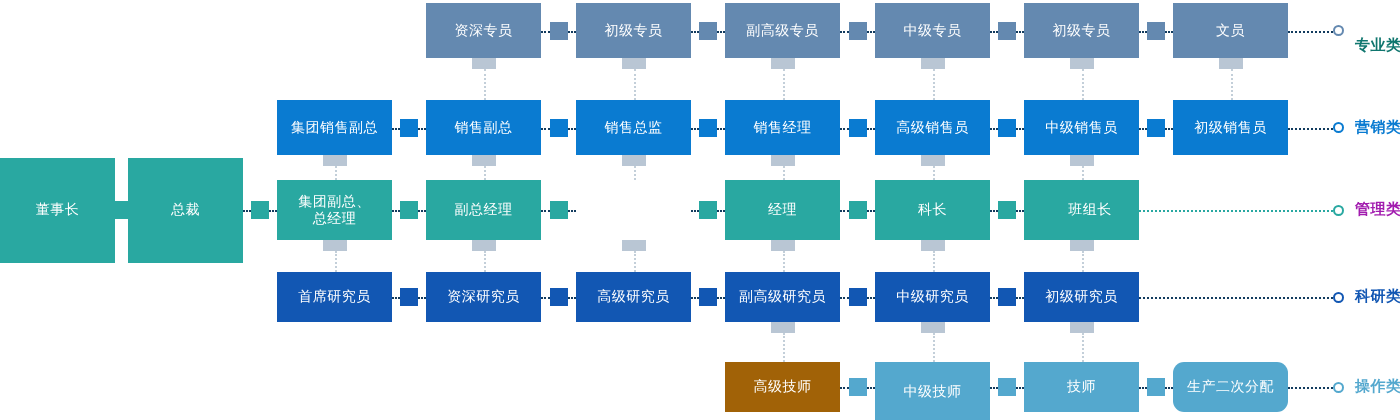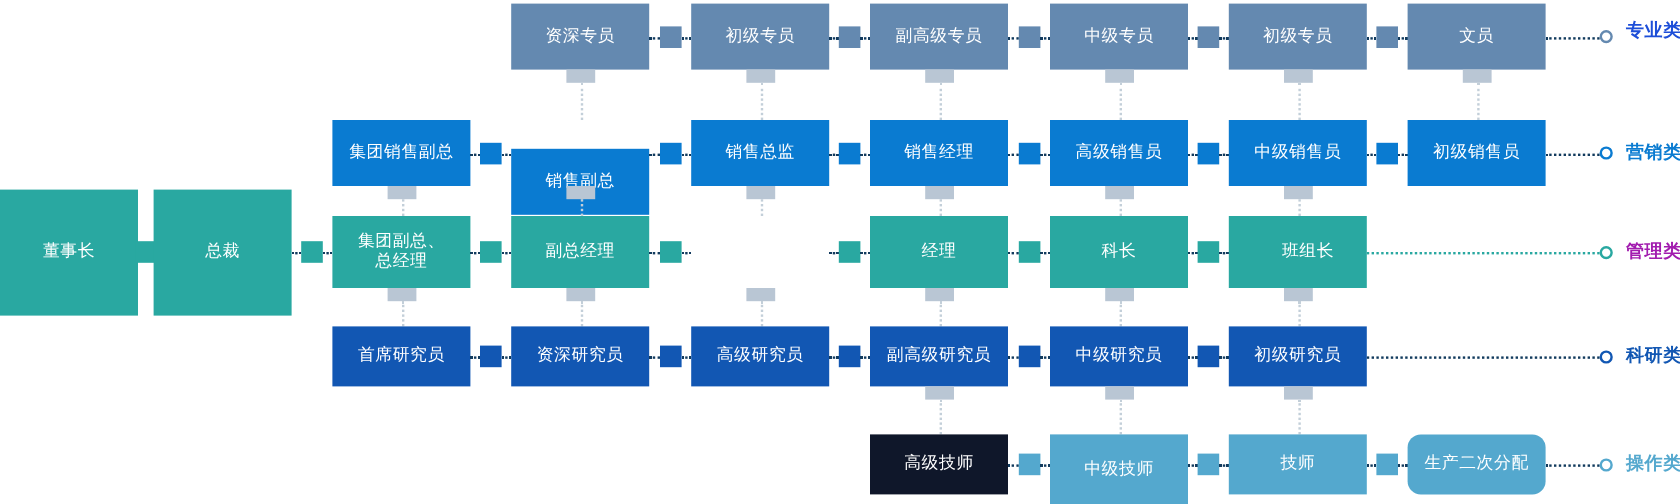--- a/index.html
+++ b/index.html
@@ -73,28 +73,28 @@
     <div class="hline" style="left: 1139px; top: 30.5px; width: 8px;"></div>
     <div class="chip" style="left: 1147px; top: 21.5px; width: 18px; height: 18px; background: rgb(100, 137, 176);"></div>
     <div class="hline" style="left: 1165px; top: 30.5px; width: 8px;"></div>
     <div class="vcap" style="left: 1069.5px; top: 58px; width: 24px; height: 11px;"></div>
     <div class="vline" style="left: 1081.5px; top: 69px; height: 31px;"></div>
     <div class="node" style="left: 1173px; top: 3px; width: 115px; height: 55px; background: rgb(100, 137, 176);">文员</div>
     <div class="vcap" style="left: 1218.5px; top: 58px; width: 24px; height: 11px;"></div>
     <div class="vline" style="left: 1230.5px; top: 69px; height: 31px;"></div>
     <div class="lead" style="left: 1288px; top: 30.5px; width: 45px; border-top: 2px dotted rgb(18, 59, 94);"></div>
     <div class="bullet" style="left: 1333px; top: 25px; border: 2.5px solid rgb(100, 137, 176);"></div>
-    <div class="cat-label" style="left: 1355px; top: 16px; color: #1d4ed8;">专业类</div>
+    <div class="cat-label" style="left: 1355px; top: 36px; color: #0f766e;">专业类</div>
     <div class="node" style="left: 277px; top: 100px; width: 115px; height: 55px; background: rgb(10, 123, 209);">集团销售副总</div>
     <div class="hline" style="left: 392px; top: 127.5px; width: 8px;"></div>
     <div class="chip" style="left: 400px; top: 118.5px; width: 18px; height: 18px; background: rgb(10, 123, 209);"></div>
     <div class="hline" style="left: 418px; top: 127.5px; width: 8px;"></div>
     <div class="vcap" style="left: 322.5px; top: 155px; width: 24px; height: 11px;"></div>
     <div class="vline" style="left: 334.5px; top: 166px; height: 14px;"></div>
-    <div class="node" style="left: 426px; top: 100px; width: 115px; height: 55px; background: rgb(10, 123, 209); margin-top: 24px;">销售副总</div>
+    <div class="node" style="left: 426px; top: 100px; width: 115px; height: 55px; background: rgb(10, 123, 209);">销售副总</div>
     <div class="hline" style="left: 541px; top: 127.5px; width: 8.5px;"></div>
     <div class="chip" style="left: 549.5px; top: 118.5px; width: 18px; height: 18px; background: rgb(10, 123, 209);"></div>
     <div class="hline" style="left: 567.5px; top: 127.5px; width: 8.5px;"></div>
     <div class="vcap" style="left: 471.5px; top: 155px; width: 24px; height: 11px;"></div>
     <div class="vline" style="left: 483.5px; top: 166px; height: 14px;"></div>
     <div class="node" style="left: 576px; top: 100px; width: 115px; height: 55px; background: rgb(10, 123, 209);">销售总监</div>
     <div class="hline" style="left: 691px; top: 127.5px; width: 8px;"></div>
     <div class="chip" style="left: 699px; top: 118.5px; width: 18px; height: 18px; background: rgb(10, 123, 209);"></div>
     <div class="hline" style="left: 717px; top: 127.5px; width: 8px;"></div>
     <div class="vcap" style="left: 621.5px; top: 155px; width: 24px; height: 11px;"></div>
@@ -188,21 +188,21 @@
     <div class="chip" style="left: 998px; top: 288px; width: 18px; height: 18px; background: rgb(18, 87, 179);"></div>
     <div class="hline" style="left: 1016px; top: 297px; width: 8px;"></div>
     <div class="vcap" style="left: 920.5px; top: 322px; width: 24px; height: 11px;"></div>
     <div class="vline" style="left: 932.5px; top: 333px; height: 29px;"></div>
     <div class="node" style="left: 1024px; top: 272px; width: 115px; height: 50px; background: rgb(18, 87, 179);">初级研究员</div>
     <div class="vcap" style="left: 1069.5px; top: 322px; width: 24px; height: 11px;"></div>
     <div class="vline" style="left: 1081.5px; top: 333px; height: 29px;"></div>
     <div class="lead" style="left: 1139px; top: 297px; width: 194px; border-top: 2px dotted rgb(18, 59, 94);"></div>
     <div class="bullet" style="left: 1333px; top: 291.5px; border: 2.5px solid rgb(18, 87, 179);"></div>
     <div class="cat-label" style="left: 1355px; top: 287px; color: rgb(18, 87, 179);">科研类</div>
-    <div class="node" style="left: 725px; top: 362px; width: 115px; height: 50px; background: #0f172a;">高级技师</div>
+    <div class="node" style="left: 725px; top: 362px; width: 115px; height: 50px; background: #a16207;">高级技师</div>
     <div class="hline" style="left: 840px; top: 387px; width: 8.5px;"></div>
     <div class="chip" style="left: 848.5px; top: 378px; width: 18px; height: 18px; background: rgb(84, 168, 206);"></div>
     <div class="hline" style="left: 866.5px; top: 387px; width: 8.5px;"></div>
     <div class="node" style="left: 875px; top: 362px; width: 115px; height: 60px; background: rgb(84, 168, 206);">中级技师</div>
     <div class="hline" style="left: 990px; top: 387px; width: 8px;"></div>
     <div class="chip" style="left: 998px; top: 378px; width: 18px; height: 18px; background: rgb(84, 168, 206);"></div>
     <div class="hline" style="left: 1016px; top: 387px; width: 8px;"></div>
     <div class="node" style="left: 1024px; top: 362px; width: 115px; height: 50px; background: rgb(84, 168, 206);">技师</div>
     <div class="hline" style="left: 1139px; top: 387px; width: 8px;"></div>
     <div class="chip" style="left: 1147px; top: 378px; width: 18px; height: 18px; background: rgb(84, 168, 206);"></div>

